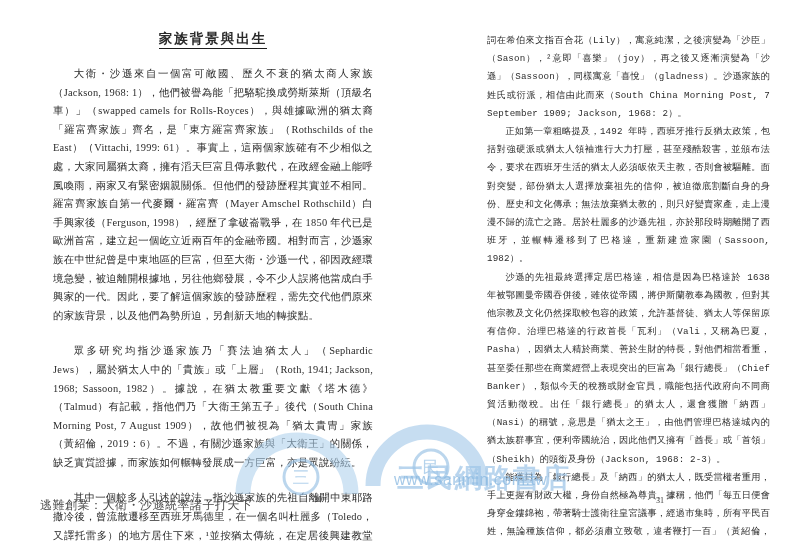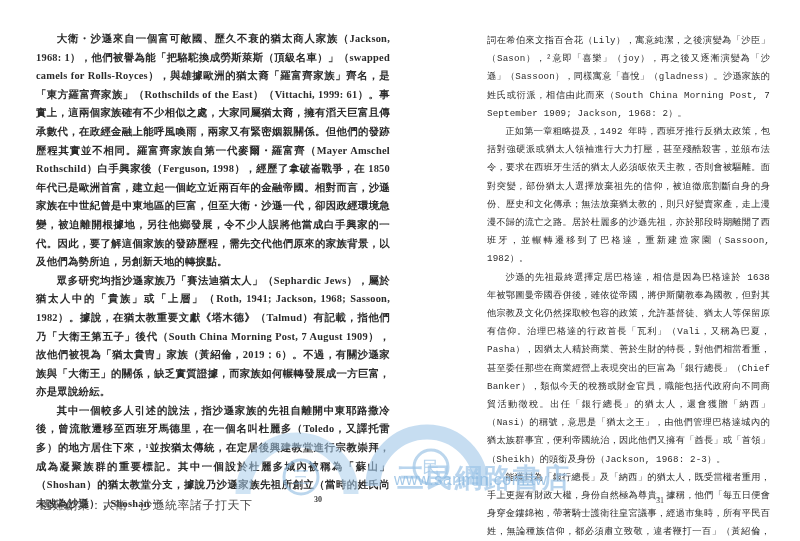--- a/index.html
+++ b/index.html
@@ -19,26 +19,25 @@
     margin:0 0 12px 0;
     font-size:13.5px;
     font-weight:bold;
     letter-spacing:2px;
   }
   .section-title .title-text{
     border-bottom:1.5px solid #1c1c1c;
     padding-bottom:2px;
   }
   .page-left .para{
-    margin:0;
+    margin:17px;
     font-size:10.4px;
     line-height:18.6px;
     text-align:justify;
     letter-spacing:0.25px;
-    font-weight:bold;
   }
   .page-right .para{
     margin:0;
     font-size:9.2px;
     line-height:18.2px;
     text-align:justify;
     letter-spacing:0.15px;
     font-family:Liberation Mono, monospace;
   }
   .para.indent{text-indent:2em;}
@@ -72,20 +71,23 @@
     white-space:nowrap;
     text-align:right;
   }
 </style>
 </head>
 <body>
 
 <div class="spread">
 
   <section class="page page-left">
+    <h1 class="section-title">
+      <span class="title-text">家族背景與出生</span>
+    </h1>
     <p class="para indent">大衛・沙遜來自一個富可敵國、歷久不衰的猶太商人家族（Jackson, 1968: 1），他們被譽為能「把駱駝換成勞斯萊斯（頂級名車）」（swapped camels for Rolls-Royces），與雄據歐洲的猶太裔「羅富齊家族」齊名，是「東方羅富齊家族」（Rothschilds of the East）（Vittachi, 1999: 61）。事實上，這兩個家族確有不少相似之處，大家同屬猶太裔，擁有滔天巨富且傳承數代，在政經金融上能呼風喚雨，兩家又有緊密姻親關係。但他們的發跡歷程其實並不相同。羅富齊家族自第一代麥爾・羅富齊（Mayer Amschel Rothschild）白手興家後（Ferguson, 1998），經歷了拿破崙戰爭，在 1850 年代已是歐洲首富，建立起一個屹立近兩百年的金融帝國。相對而言，沙遜家族在中世紀曾是中東地區的巨富，但至大衛・沙遜一代，卻因政經環境急變，被迫離開根據地，另往他鄉發展，令不少人誤將他當成白手興家的一代。因此，要了解這個家族的發跡歷程，需先交代他們原來的家族背景，以及他們為勢所迫，另創新天地的轉捩點。</p>
     <p class="para indent">眾多研究均指沙遜家族乃「賽法迪猶太人」（Sephardic Jews），屬於猶太人中的「貴族」或「上層」（Roth, 1941; Jackson, 1968; Sassoon, 1982）。據說，在猶太教重要文獻《塔木德》（Talmud）有記載，指他們乃「大衛王第五子」後代（South China Morning Post, 7 August 1909），故他們被視為「猶太貴冑」家族（黃紹倫，2019：6）。不過，有關沙遜家族與「大衛王」的關係，缺乏實質證據，而家族如何輾轉發展成一方巨富，亦是眾說紛紜。</p>
     <p class="para indent">其中一個較多人引述的說法，指沙遜家族的先祖自離開中東耶路撒冷後，曾流散遷移至西班牙馬德里，在一個名叫杜麗多（Toledo，又譯托雷多）的地方居住下來，¹並按猶太傳統，在定居後興建教堂進行宗教崇拜，成為凝聚族群的重要標記。其中一個設於杜麗多城內被稱為「蘇山」（Shoshan）的猶太教堂分支，據說乃沙遜家族先祖所創立（當時的姓氏尚未改為沙遜），Shoshan 一</p>
   </section>
 
   <section class="page page-right">
     <p class="para">詞在希伯來文指百合花（Lily），寓意純潔，之後演變為「沙臣」（Sason），²意即「喜樂」（joy），再之後又逐漸演變為「沙遜」（Sassoon），同樣寓意「喜悅」（gladness）。沙遜家族的姓氏或衍派，相信由此而來（South China Morning Post, 7 September 1909; Jackson, 1968: 2）。</p>
     <p class="para indent">正如第一章粗略提及，1492 年時，西班牙推行反猶太政策，包括對強硬派或猶太人領袖進行大力打壓，甚至殘酷殺害，並頒布法令，要求在西班牙生活的猶太人必須皈依天主教，否則會被驅離。面對突變，部份猶太人選擇放棄祖先的信仰，被迫徹底割斷自身的身份、歷史和文化傳承；無法放棄猶太教的，則只好變賣家產，走上漫漫不歸的流亡之路。居於杜麗多的沙遜先祖，亦於那段時期離開了西班牙，並輾轉遷移到了巴格達，重新建造家園（Sassoon, 1982）。</p>
     <p class="para indent">沙遜的先祖最終選擇定居巴格達，相信是因為巴格達於 1638 年被鄂圖曼帝國吞併後，雖依從帝國，將伊斯蘭教奉為國教，但對其他宗教及文化仍然採取較包容的政策，允許基督徒、猶太人等保留原有信仰。治理巴格達的行政首長「瓦利」（Vali，又稱為巴夏，Pasha），因猶太人精於商業、善於生財的特長，對他們相當看重，甚至委任那些在商業經營上表現突出的巨富為「銀行總長」（Chief Banker），類似今天的稅務或財金官員，職能包括代政府向不同商貿活動徵稅。出任「銀行總長」的猶太人，還會獲贈「納西」（Nasi）的稱號，意思是「猶太之王」，由他們管理巴格達城內的猶太族群事宜，便利帝國統治，因此他們又擁有「酋長」或「首領」（Sheikh）的頭銜及身份（Jackson, 1968: 2-3）。</p>
     <p class="para indent">能獲封為「銀行總長」及「納西」的猶太人，既受當權者重用，手上更握有財政大權，身份自然極為尊貴。據稱，他們「每五日便會身穿金鏤錦袍，帶著騎士護衛往皇宮議事，經過市集時，所有平民百姓，無論種族信仰，都必須肅立致敬，違者鞭打一百」（黃紹倫，2019：6），可見其地位崇高。而本研究</p>

